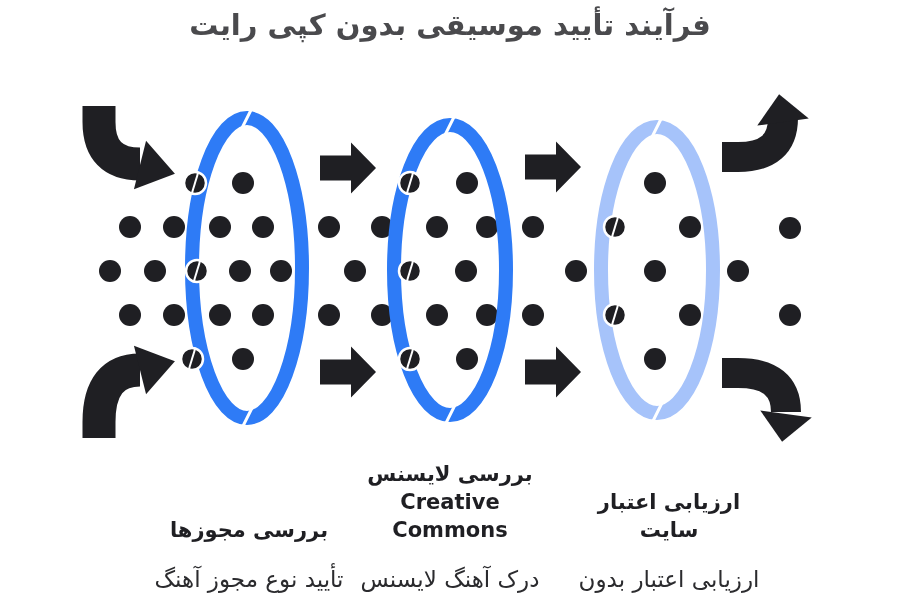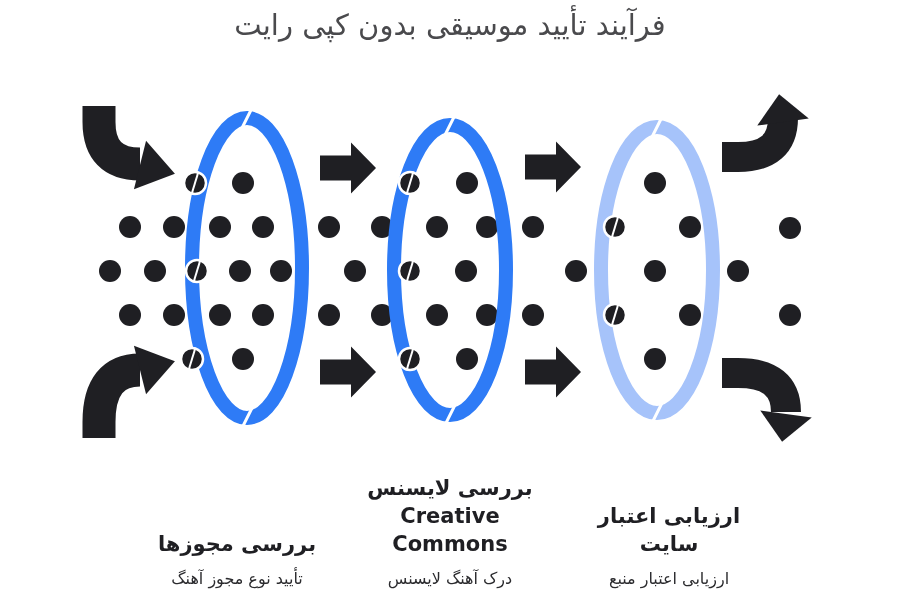--- a/index.html
+++ b/index.html
@@ -3,35 +3,35 @@
 <meta charset="utf-8">
 <style>
   html,body{margin:0;padding:0;background:#fff;}
   .canvas{
     position:relative;width:900px;height:600px;overflow:hidden;
     background:var(--bg,#fff);
     font-family:"DejaVu Sans","Liberation Sans",sans-serif;
   }
   .title{
     position:absolute;top:8px;left:0;width:900px;text-align:center;
-    font-size:29px;font-weight:normal;color:var(--title-ink,#4a4a4d);
+    font-size:29px;font-weight:bold;color:var(--title-ink,#4a4a4d);
     letter-spacing:0;
   }
   .diagram-svg{position:absolute;top:0;left:0;}
   .step-label{
     position:absolute;bottom:9px;width:250px;
     display:flex;flex-direction:column;align-items:center;
     text-align:center;
   }
   .step-label .main{
     font-size:21px;font-weight:bold;line-height:28px;color:var(--label-ink,#1f1f23);
     white-space:pre-line;
   }
   .step-label .sub{
-    margin-top:9px;font-size:16px;line-height:24px;color:var(--sublabel-ink,#2b2b2e);
+    margin-top:23px;font-size:23px;line-height:24px;color:var(--sublabel-ink,#2b2b2e);
   }
 </style>
 </head>
 <body>
 
 <div class="canvas">
 
   <div class="title" dir="rtl">فرآیند تأیید موسیقی بدون کپی رایت</div>
 
   <svg class="diagram-svg" width="900" height="600" viewBox="0 0 900 600" id="diagram">
@@ -104,31 +104,31 @@
       <path d="M99,106 L99,122 Q99,164 140,164" fill="none" stroke="#1F1F23" stroke-width="33"></path>
       <polygon points="140,140 140,190 176,165" fill="#1F1F23" transform="rotate(14 140 165)"></polygon>
       <path d="M99,438 L99,422 Q99,370 140,370" fill="none" stroke="#1F1F23" stroke-width="33"></path>
       <polygon points="140,345 140,395 176,370" fill="#1F1F23" transform="rotate(-14 140 370)"></polygon>
       <path d="M722,157 L738,157 Q783,157 783,118" fill="none" stroke="#1F1F23" stroke-width="30"></path>
       <polygon points="757,122 809,122 783,94" fill="#1F1F23" transform="rotate(-8 783 122)"></polygon>
       <path d="M722,373 L738,373 Q786,373 786,412" fill="none" stroke="#1F1F23" stroke-width="30"></path>
       <polygon points="760,414 812,414 786,442" fill="#1F1F23" transform="rotate(8 786 414)"></polygon>
     </svg>
 
-  <div class="step-label" style="left:112px;">
+  <div class="step-label" style="left:124px;">
     <div class="main" dir="rtl">بررسی مجوزها</div>
     <div class="sub" dir="rtl">تأیید نوع مجوز آهنگ</div>
   </div>
 
   <div class="step-label" style="left:325px;">
     <div class="main" dir="rtl">بررسی لایسنس
 Creative
 Commons</div>
     <div class="sub" dir="rtl">درک آهنگ لایسنس</div>
   </div>
 
   <div class="step-label" style="left:544px;">
     <div class="main" dir="rtl">ارزیابی اعتبار
 سایت</div>
-    <div class="sub" dir="rtl">ارزیابی اعتبار منبع</div>
+    <div class="sub" dir="rtl">ارزیابی اعتبار بدون</div>
   </div>
 
 </div>
 
 </body></html>

